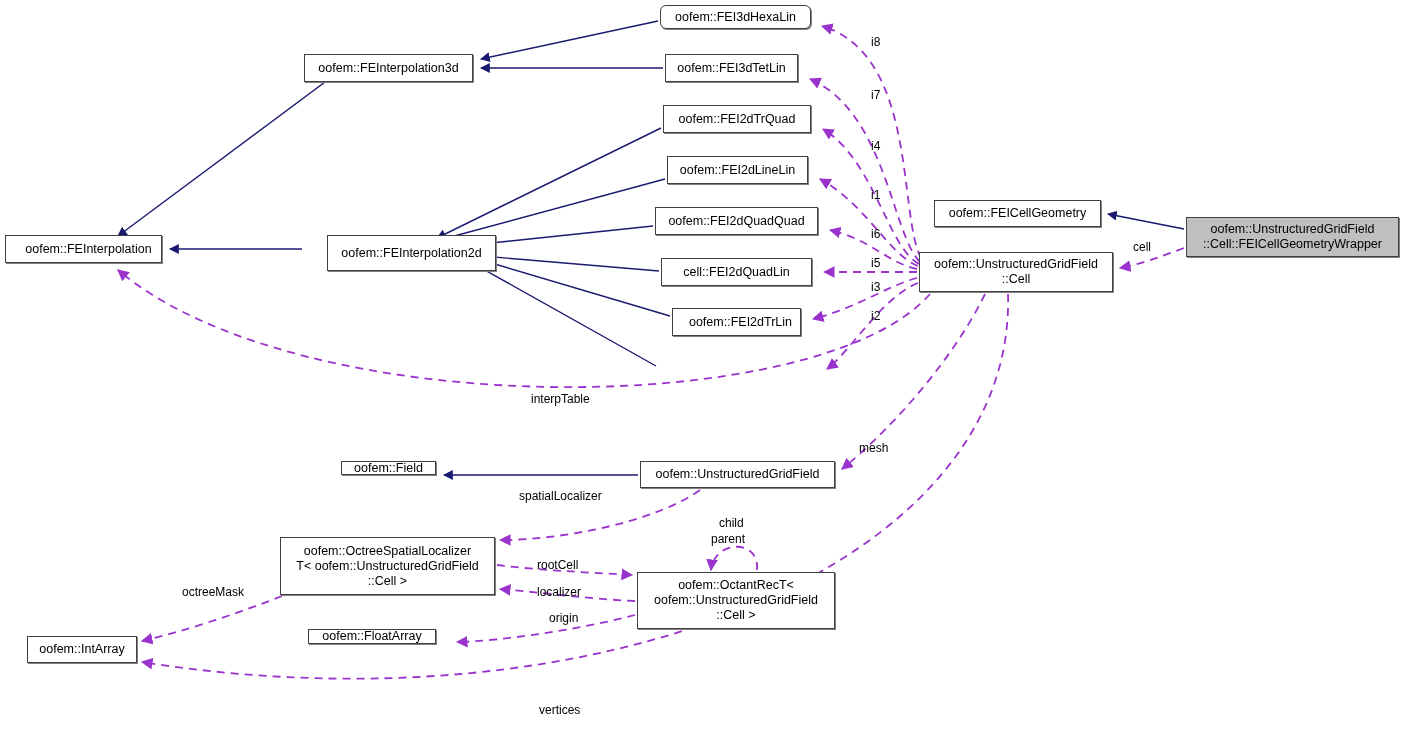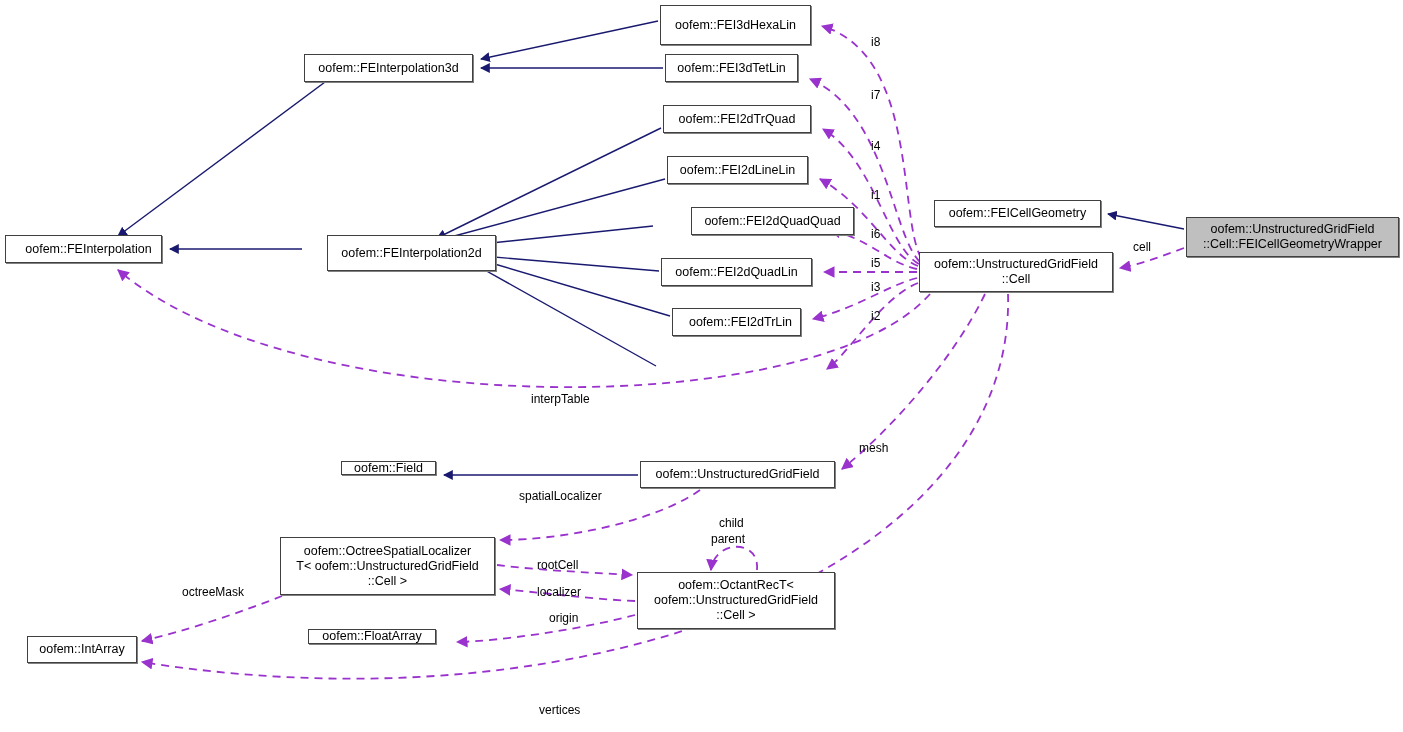--- a/index.html
+++ b/index.html
@@ -97,32 +97,32 @@
       <path d="M 700,490 C 655,522 562,540 500,540" marker-end="url(#arrow-usage)"></path>
       <path d="M 497,565 C 545,571 602,573 632,575" marker-end="url(#arrow-usage)"></path>
       <path d="M 635,601 C 588,599 538,592 500,589" marker-end="url(#arrow-usage)"></path>
       <path d="M 757,570 C 760,538 714,540 711,570" marker-end="url(#arrow-usage)"></path>
       <path d="M 635,615 C 578,630 500,641 457,642" marker-end="url(#arrow-usage)"></path>
       <path d="M 282,596 C 242,612 182,632 142,641" marker-end="url(#arrow-usage)"></path>
       <path d="M 1008,294 C 1016,566 596,734 142,662" marker-end="url(#arrow-usage)"></path>
     </g>
   </svg>
 
-  <div class="node" style="left:660px;top:5px;width:151px;height:40px;">oofem::FEI3dHexaLin</div>
+  <div class="node" style="left:660px;top:5px;width:151px;height:24px;border-radius:6px;">oofem::FEI3dHexaLin</div>
   <div class="node" style="left:304px;top:54px;width:169px;height:28px;">oofem::FEInterpolation3d</div>
   <div class="node" style="left:665px;top:54px;width:133px;height:28px;">oofem::FEI3dTetLin</div>
   <div class="node" style="left:663px;top:105px;width:148px;height:28px;">oofem::FEI2dTrQuad</div>
   <div class="node" style="left:667px;top:156px;width:141px;height:28px;">oofem::FEI2dLineLin</div>
   <div class="node" style="left:934px;top:200px;width:167px;height:27px;">oofem::FEICellGeometry</div>
-  <div class="node" style="left:655px;top:207px;width:163px;height:28px;margin-left:36px;">oofem::FEI2dQuadQuad</div>
+  <div class="node" style="left:655px;top:207px;width:163px;height:28px;">oofem::FEI2dQuadQuad</div>
   <div class="node highlight" style="left:1186px;top:217px;width:213px;height:40px;">oofem::UnstructuredGridField
 ::Cell::FEICellGeometryWrapper</div>
   <div class="node" style="left:5px;top:235px;width:157px;height:28px;padding-left:10px;">oofem::FEInterpolation</div>
   <div class="node" style="left:304px;top:235px;width:169px;height:36px;margin-left:23px;">oofem::FEInterpolation2d</div>
-  <div class="node" style="left:661px;top:258px;width:151px;height:28px;">oofem::FEI2dQuadLin</div>
+  <div class="node" style="left:661px;top:258px;width:151px;height:28px;">cell::FEI2dQuadLin</div>
   <div class="node" style="left:919px;top:252px;width:194px;height:40px;">oofem::UnstructuredGridField
 ::Cell</div>
   <div class="node" style="left:672px;top:308px;width:129px;height:28px;padding-left:8px;">oofem::FEI2dTrLin</div>
   <div class="node" style="left:341px;top:461px;width:95px;height:14px;text-align:right;">oofem::Field</div>
   <div class="node" style="left:640px;top:461px;width:195px;height:27px;">oofem::UnstructuredGridField</div>
   <div class="node" style="left:280px;top:537px;width:215px;height:58px;">oofem::OctreeSpatialLocalizer
 T&lt; oofem::UnstructuredGridField
 ::Cell &gt;</div>
   <div class="node" style="left:637px;top:572px;width:198px;height:57px;">oofem::OctantRecT&lt;
 oofem::UnstructuredGridField

